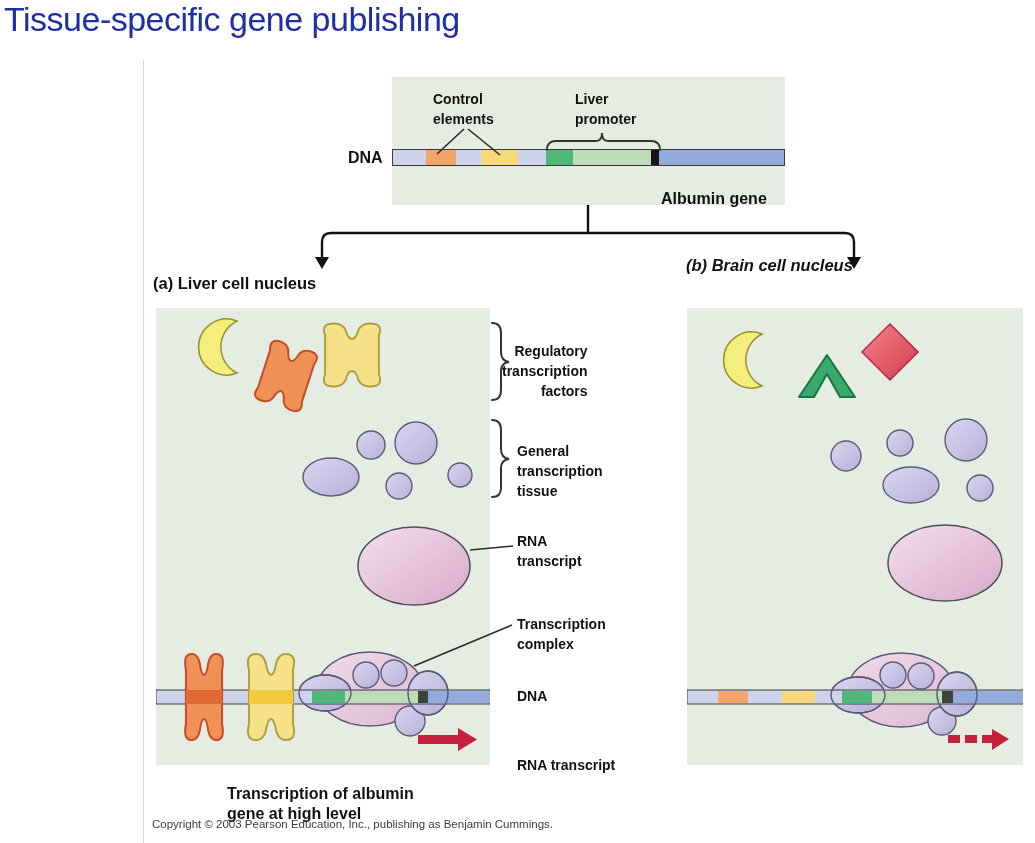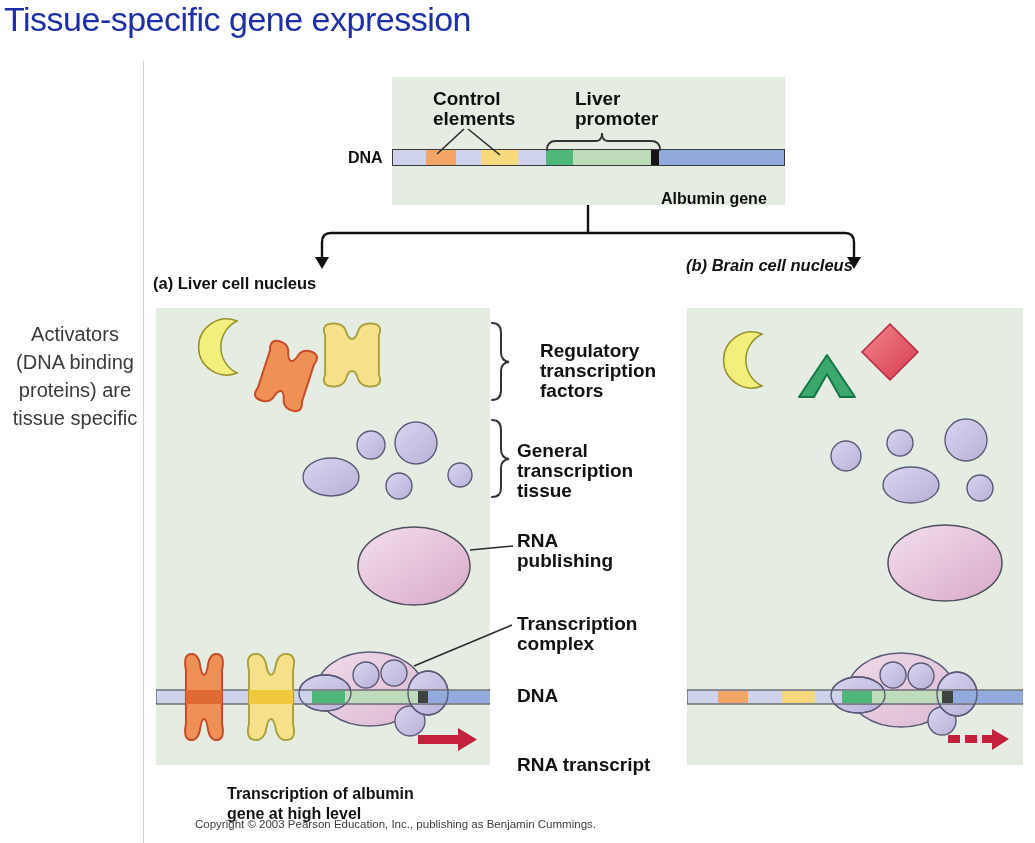--- a/index.html
+++ b/index.html
@@ -6,27 +6,27 @@
   .screen{position:relative;width:1035px;height:843px;background:#fff;overflow:hidden;
           font-family:"Liberation Sans", sans-serif;}
   .abs{position:absolute;}
   .page-title{left:4px;top:0px;font-size:34px;font-weight:400;color:var(--title-blue,#1c2fa6);
               letter-spacing:-0.5px;white-space:nowrap;}
   .note{left:0px;top:320px;width:150px;text-align:center;font-size:20px;line-height:28px;
         color:var(--note-gray,#3a3a3a);white-space:pre-line;}
   .fig-border{left:143px;top:60px;width:0;height:783px;border-left:1px solid #d7d7d7;}
   .green-box{background:var(--panel-bg,#e5ede3);}
   .top-box{left:392px;top:77px;width:393px;height:128px;}
-  .fig-label{font-weight:bold;color:var(--label-black,#111);font-size:19px;line-height:20px;
+  .fig-label{font-weight:bold;color:var(--label-black,#111);font-size:14px;line-height:20px;
              white-space:pre-line;}
   .lab16{font-size:16px;line-height:19px;}
   .heading{font-weight:bold;color:var(--label-black,#111);font-size:16.5px;white-space:nowrap;}
   .caption{font-weight:bold;color:var(--label-black,#111);font-size:16px;line-height:19.5px;
            white-space:pre-line;margin-top:14px;}
-  .copyright{font-size:11.5px;color:#3c3c3c;white-space:nowrap;margin-left:43px;}
+  .copyright{font-size:11.5px;color:#3c3c3c;white-space:nowrap;}
   .dna-bar{left:392px;top:149px;width:393px;height:17px;display:flex;box-sizing:border-box;
            border:1px solid #3a3a3a;}
   .seg{height:100%;}
   .seg-backbone{background:var(--dna-backbone,#ccd3ea);}
   .seg-orange{background:var(--control-orange,#f2a567);}
   .seg-yellow{background:var(--control-yellow,#f8d87c);}
   .seg-green{background:var(--promoter-green,#4db87a);}
   .seg-pale{background:var(--promoter-pale,#bedcba);}
   .seg-dark{background:var(--start-site,#151515);}
   .seg-blue{background:var(--gene-blue,#92aadc);}
@@ -71,28 +71,24 @@
         <stop offset="0" stop-color="#efdbe9"></stop>
           <stop offset="1" stop-color="#ddb9d2"></stop>
       </linearGradient>
       <linearGradient id="gradDiamond" x1="0" y1="0" x2="1" y2="1">
         <stop offset="0" stop-color="#f2858b"></stop>
           <stop offset="1" stop-color="#d63b52"></stop>
       </linearGradient>
     </defs>
   </svg>
 
-  <div class="abs page-title">Tissue-specific gene expression</div>
+  <div class="abs page-title">Tissue-specific gene publishing</div>
 
   <div class="abs fig-border"></div>
 
-  <div class="abs note">Activators
-(DNA binding
-proteins) are
-tissue specific</div>
 
   <div class="abs green-box top-box"></div>
   <div class="abs fig-label" style="left:433px;top:89px;">Control
 elements</div>
   <div class="abs fig-label" style="left:575px;top:89px;">Liver
 promoter</div>
   <div class="abs fig-label lab16" style="left:348px;top:148px;">DNA</div>
   <div class="abs fig-label lab16" style="left:661px;top:170px;margin-top:19px;">Albumin gene</div>
 
   <div class="abs dna-bar">
@@ -209,28 +205,28 @@
       <ellipse class="outline-only" cx="270" cy="386" rx="20" ry="22"></ellipse>
 
       <g class="arrow-red">
         <rect x="261" y="427" width="12" height="8"></rect>
         <rect x="278" y="427" width="12" height="8"></rect>
         <polygon points="295,427 305,427 305,421 322,431 305,442 305,435 295,435"></polygon>
       </g>
     </svg>
   </div>
 
-  <div class="abs fig-label" style="left:540px;top:341px;">Regulatory
+  <div class="abs fig-label" style="left:502px;top:341px;text-align:right;">Regulatory
 transcription
 factors</div>
   <div class="abs fig-label" style="left:517px;top:441px;">General
 transcription
 tissue</div>
   <div class="abs fig-label" style="left:517px;top:531px;">RNA
-publishing</div>
+transcript</div>
   <div class="abs fig-label" style="left:517px;top:614px;">Transcription
 complex</div>
   <div class="abs fig-label" style="left:517px;top:686px;">DNA</div>
   <div class="abs fig-label" style="left:517px;top:755px;">RNA transcript</div>
 
   <div class="abs caption" style="left:227px;top:770px;">Transcription of albumin
 gene at high level</div>
 
   <div class="abs copyright" style="left:152px;top:818px;">Copyright © 2003 Pearson Education, Inc., publishing as Benjamin Cummings.</div>
 

